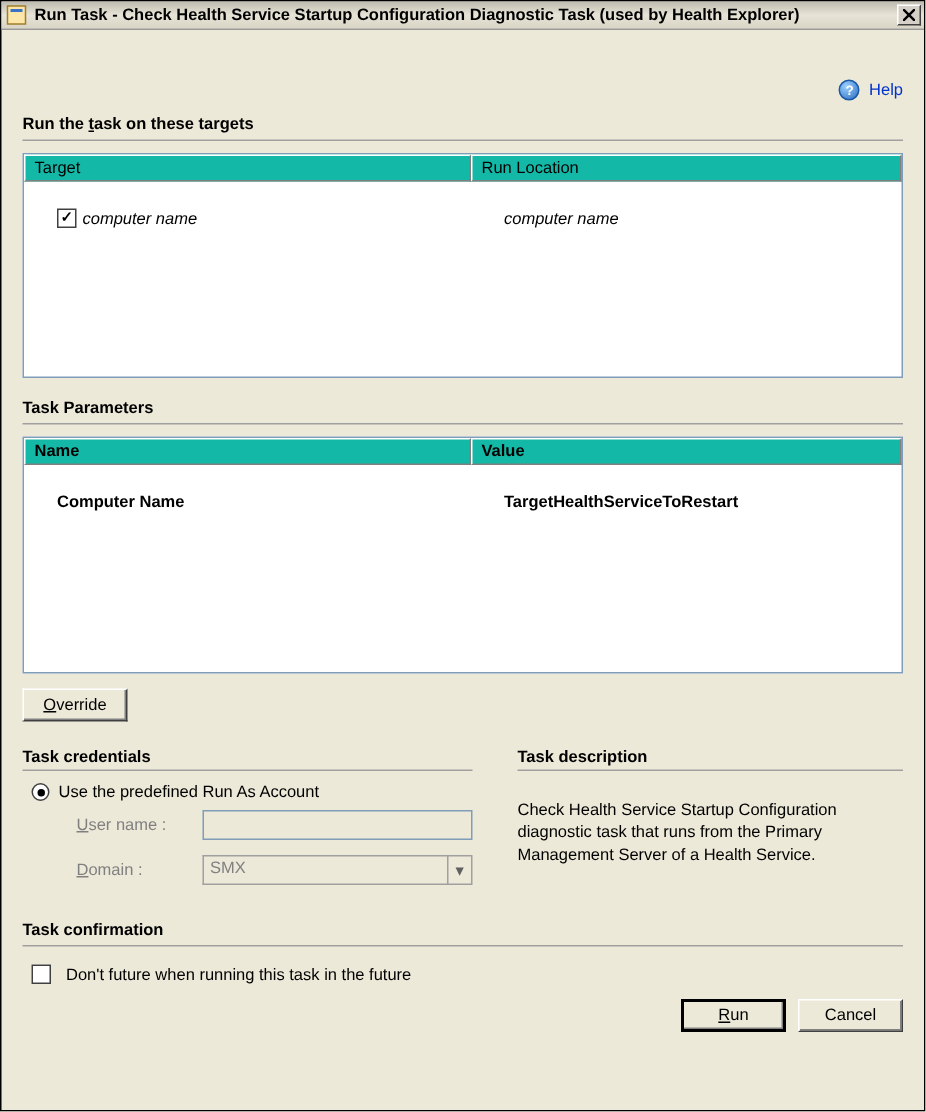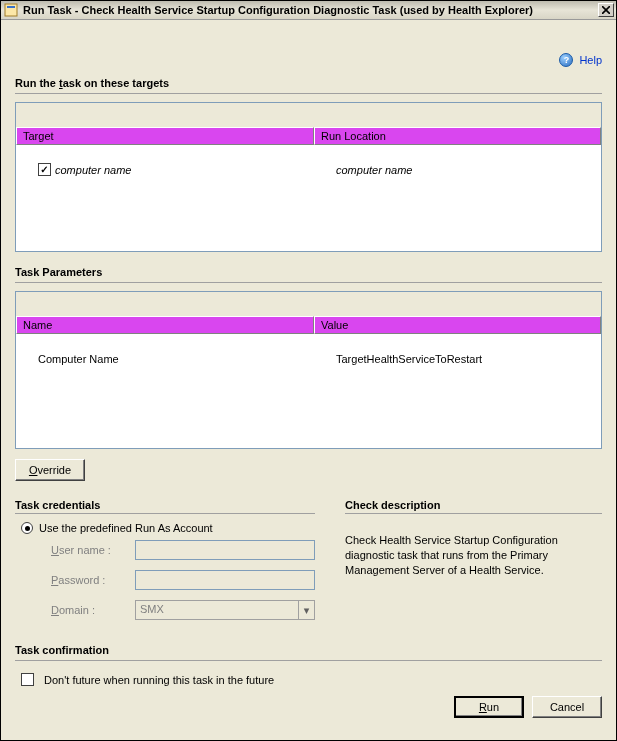--- a/index.html
+++ b/index.html
@@ -86,27 +86,26 @@
     border:1px solid #7F9DB9;
     background:#FFF;
     flex: 0 0 auto;
   }
   .lv-head {
     display:flex;
     background:#ECE9D8;
     border-bottom:0;
   }
   .lv-head .col {
-    background:#d946ef;
+    background:#14b8a6;
     border:1px solid #FFF;
     border-right-color:#808080; border-bottom-color:#808080;
     padding:2px 6px;
     font-size:11px;
     height:18px;
-    margin-top:24px;
   }
   .lv-body {
     overflow:auto;
   }
   .lv-row {
     display:flex;
     padding:16px;
   }
   .lv-row .cell {
     padding:1px 6px;
@@ -223,21 +222,21 @@
           </div>
           <div class="cell italic" style="flex:1;">computer name</div>
         </div>
       </div>
     </div>
 
     <div style="height:14px;"></div>
 
     <div class="section-label">Task Parameters</div>
     <hr class="hr">
-    <div class="listview" style="height:158px;">
+    <div class="listview" style="height:158px;font-weight:bold;">
       <div class="lv-head">
         <div class="col" style="width:298px;">Name</div>
         <div class="col" style="flex:1;">Value</div>
       </div>
       <div class="lv-body" style="height:138px;">
         <div class="lv-row">
           <div class="cell" style="width:298px;">Computer Name</div>
           <div class="cell" style="flex:1;">TargetHealthServiceToRestart</div>
         </div>
       </div>
@@ -256,33 +255,29 @@
         <hr class="hr">
         <div class="radio-row">
           <span class="radio sel"></span>
           <span class="radio-label">Use the predefined Run As Account</span>
         </div>
         <div class="field-row">
           <label><span class="ul">U</span>ser name :</label>
           <input class="textin" disabled="" style="">
         </div>
         <div class="field-row">
-          <label><span class="ul">P</span>assword :</label>
-          <input class="textin" type="password" disabled="" style="">
-        </div>
-        <div class="field-row">
           <label><span class="ul">D</span>omain :</label>
           <div class="combo">
             <div class="cval">SMX</div>
             <div class="cbtn">▾</div>
           </div>
         </div>
       </div>
       <div>
-        <div class="section-label">Check description</div>
+        <div class="section-label">Task description</div>
         <hr class="hr">
         <div class="desc-text">Check Health Service Startup Configuration diagnostic task that runs from the Primary Management Server of a Health Service.</div>
       </div>
     </div>
 
     <div style="height:14px;"></div>
 
     <div class="section-label">Task confirmation</div>
     <hr class="hr">
     <div class="check-row">

